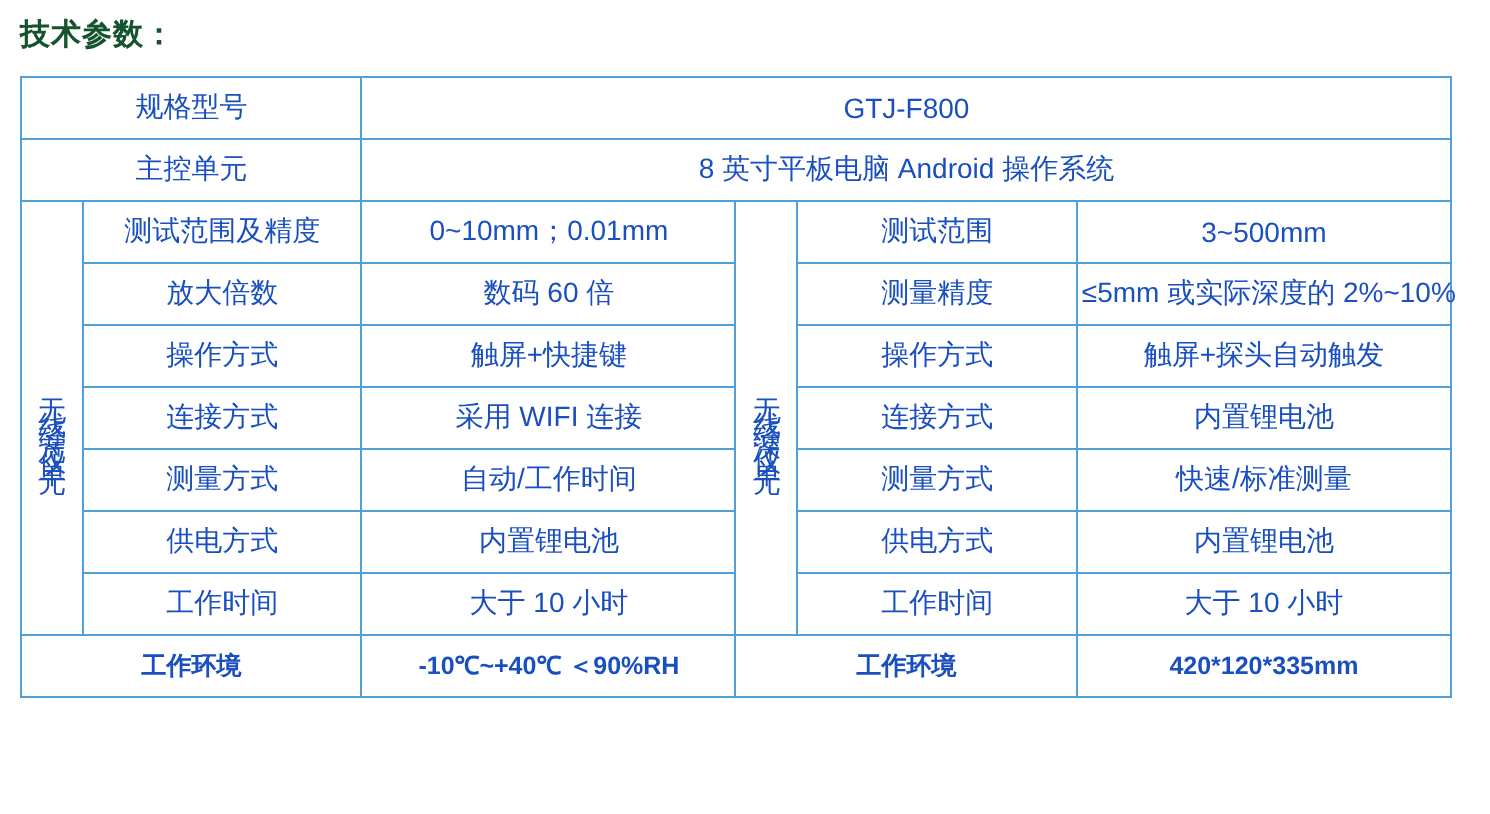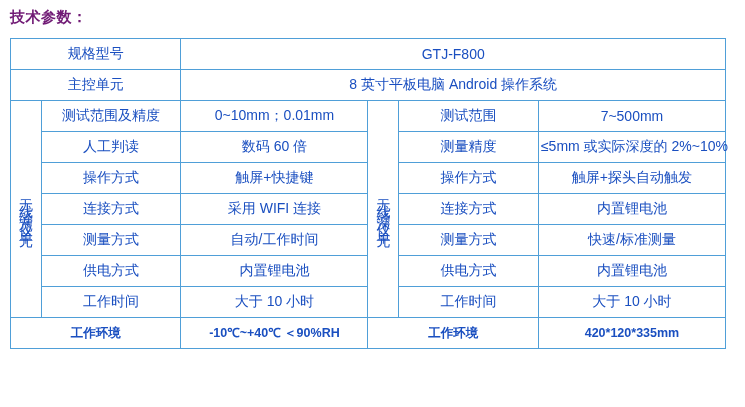--- a/index.html
+++ b/index.html
@@ -14,21 +14,21 @@
     color: #1a4fc0;
     position: relative;
     overflow: hidden;
   }
   .page-title {
     position: absolute;
     left: 10px;
     top: 8px;
     font-size: 15px;
     font-weight: bold;
-    color: #701a75;
+    color: #14532d;
     letter-spacing: 0.5px;
   }
   .spec-table {
     position: absolute;
     left: 10px;
     top: 38px;
     width: 716px;
     border-collapse: collapse;
     table-layout: fixed;
   }
@@ -88,24 +88,24 @@
       <td colspan="2" class="lbl">主控单元</td>
       <td colspan="4" class="val">8 英寸平板电脑  Android 操作系统</td>
     </tr>
 
     <tr>
       <td rowspan="7" class="vertical-head">无线缝宽仪单元</td>
       <td class="lbl">测试范围及精度</td>
       <td class="val">0~10mm；0.01mm</td>
       <td rowspan="7" class="vertical-head">无线缝深仪单元</td>
       <td class="lbl">测试范围</td>
-      <td class="val">7~500mm</td>
+      <td class="val">3~500mm</td>
     </tr>
     <tr>
-      <td class="lbl">人工判读</td>
+      <td class="lbl">放大倍数</td>
       <td class="val">数码 60 倍</td>
       <td class="lbl">测量精度</td>
       <td class="val">≤5mm 或实际深度的 2%~10%</td>
     </tr>
     <tr>
       <td class="lbl">操作方式</td>
       <td class="val">触屏+快捷键</td>
       <td class="lbl">操作方式</td>
       <td class="val">触屏+探头自动触发</td>
     </tr>

